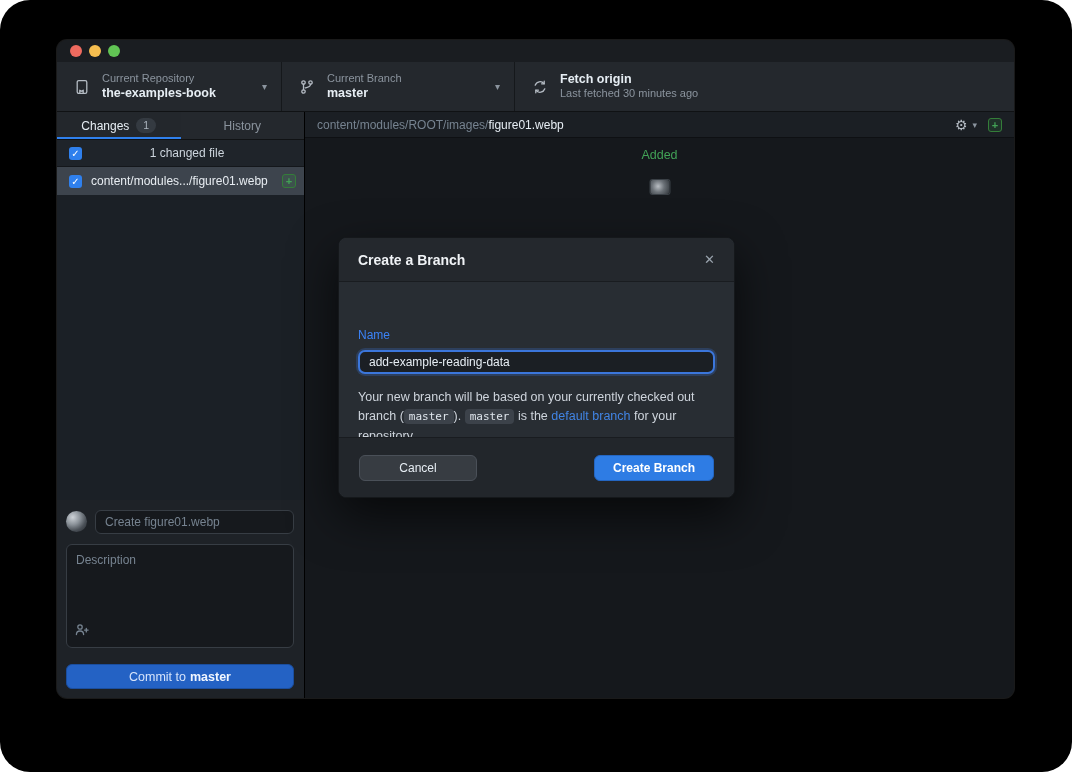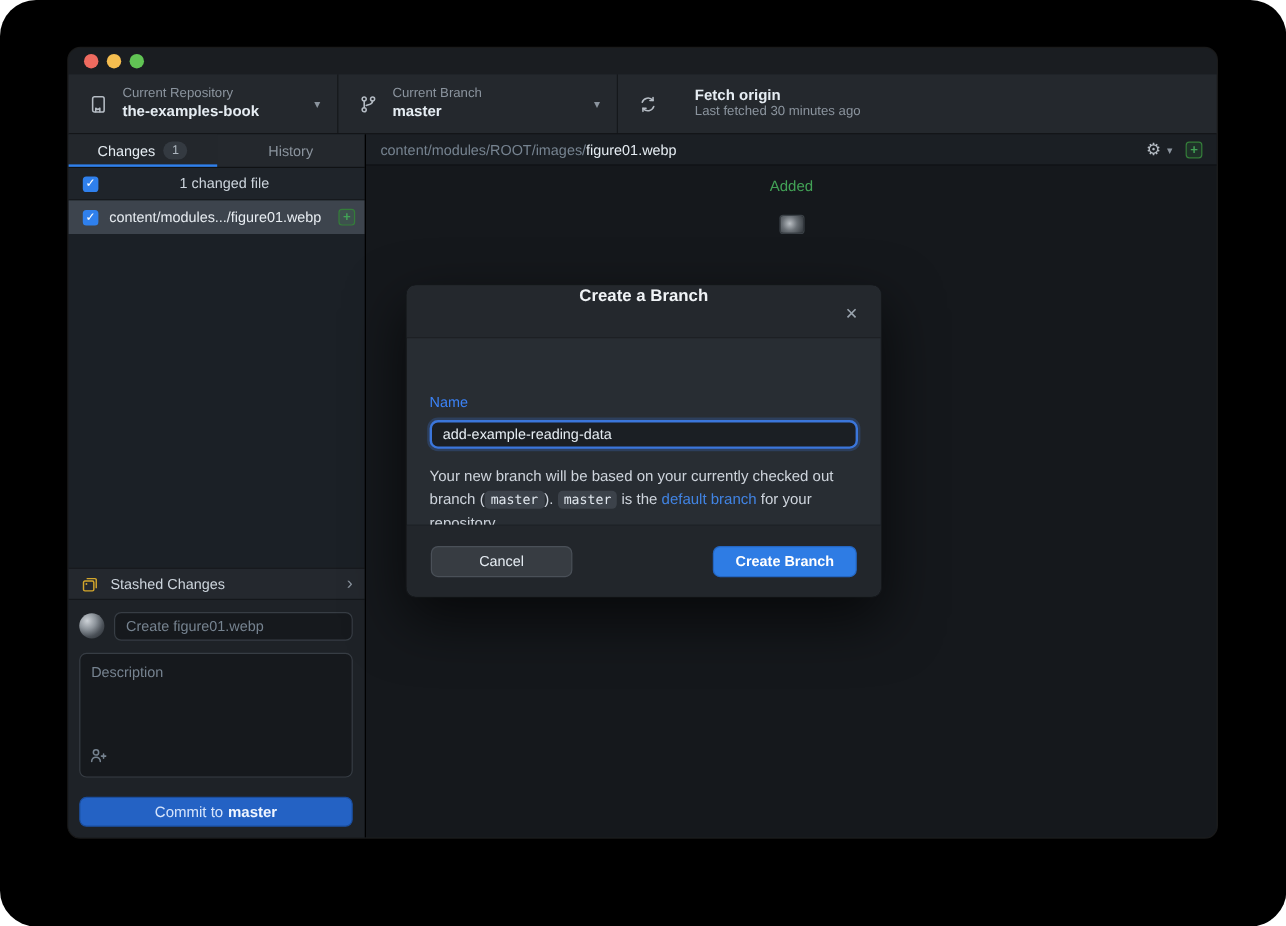--- a/index.html
+++ b/index.html
@@ -16,21 +16,21 @@
   .dot { position:absolute; top:5px; width:12px; height:12px; border-radius:50%; }
   .dot.red { left:13px; background:#ee6a5f; }
   .dot.yellow { left:32px; background:#f5bd4f; }
   .dot.green { left:51px; background:#61c454; }
 
   
   .toolbar { position:absolute; left:0; top:22px; right:0; height:50px; background:#24282d; border-bottom:1px solid #101214; display:flex; }
   .tb-sec { display:flex; align-items:center; padding:0 14px 0 17px; border-right:1px solid #15181b; }
   .tb-sec.repo { width:225px; }
   .tb-sec.branch { width:233px; }
-  .tb-sec.fetch { flex:1; border-right:none;gap:19px; }
+  .tb-sec.fetch { flex:1; border-right:none; }
   .tb-icon { width:16px; height:16px; margin-right:12px; color:#b5bcc4; flex:none; }
   .tb-text { line-height:1.25; min-width:0; }
   .tb-label { font-size:11px; color:#8b949e; }
   .tb-value { font-size:12.5px; color:#e6edf3; font-weight:bold; }
   .caret { margin-left:auto; font-size:10px; color:#8b949e; padding-left:8px; }
 
   
   .sidebar { position:absolute; left:0; top:72px; width:247px; bottom:0; background:#1b2026; }
   .tabs { position:absolute; left:0; top:0; width:247px; height:28px; display:flex; background:#24282d; border-bottom:1px solid #101214; }
   .tab { flex:1; display:flex; align-items:center; justify-content:center; font-size:12px; color:#8b949e; position:relative; gap:7px; }
@@ -66,21 +66,21 @@
   .mh-right { margin-left:auto; display:flex; align-items:center; gap:5px; }
   .gear { color:#b5bcc4; font-size:14px; font-family:"DejaVu Sans",sans-serif; line-height:1; }
   .mh-caret { color:#8b949e; font-size:9px; }
   .mh-add { margin-left:6px; }
   .added-label { position:absolute; left:0; right:0; top:36px; text-align:center; font-size:12.5px; color:var(--added,#42a256); }
   .thumb { position:absolute; left:50%; top:68px; transform:translateX(-50%); width:19px; height:14px; border-radius:2px;
     background:radial-gradient(circle at 40% 45%, #b9bec3 0%, #6a7076 45%, #2e3338 100%); box-shadow:0 0 0 1px #3a4046; }
 
   
   .dialog { position:absolute; left:281px; top:197px; width:397px; height:261px; background:#282d33; border-radius:8px; border:1px solid #15181b; box-shadow:0 18px 48px rgba(0,0,0,.65); z-index:10; }
-  .dlg-header { position:absolute; left:0; top:0; right:0; height:44px; background:#24282d; border-bottom:1px solid #191c20; border-radius:8px 8px 0 0; display:flex; align-items:center; padding:0 19px;flex-direction:column; }
+  .dlg-header { position:absolute; left:0; top:0; right:0; height:44px; background:#24282d; border-bottom:1px solid #191c20; border-radius:8px 8px 0 0; display:flex; align-items:center; padding:0 19px; }
   .dlg-title { font-size:14px; font-weight:bold; color:#f0f3f6; }
   .dlg-close { margin-left:auto; color:#9aa4ae; font-size:13px; cursor:pointer; }
   .dlg-body { position:absolute; left:0; top:44px; right:0; height:157px; padding:20px 19px 0; }
   .dlg-label { font-size:12px; color:#3b82f6; margin-bottom:8px;margin-top:26px; }
   .name-input { width:100%; height:24px; background:#1b1f24; border:2px solid #3b76db; border-radius:7px; box-shadow:0 0 0 2px rgba(59,118,219,.25); color:#e6edf3; font-size:12px; padding:0 9px; font-family:"Liberation Sans",sans-serif; outline:none; }
   .dlg-text { margin-top:14px; font-size:12.5px; color:#ced4dc; line-height:1.55; }
   .code-pill { font-family:"DejaVu Sans Mono",monospace; font-size:11px; background:#3c424a; color:#dfe5ec; border-radius:4px; padding:1px 5px; }
   .dlg-link { color:var(--link,#4184e4); cursor:pointer; }
   .dlg-footer { position:absolute; left:0; bottom:0; right:0; height:60px; background:#22262b; border-top:1px solid #191c20; border-radius:0 0 8px 8px; display:flex; align-items:center; justify-content:space-between; gap:8px; padding:0 20px; }
   .btn { height:26px; border-radius:6px; font-size:12px; display:flex; align-items:center; justify-content:center; cursor:pointer; font-family:"Liberation Sans",sans-serif; }
@@ -153,29 +153,20 @@
       <div class="row-summary">
         <div class="checkbox">✓</div>
         <div class="txt">1 changed file</div>
       </div>
       <div class="row-file">
         <div class="checkbox">✓</div>
         <div class="fname">content/modules.../figure01.webp</div>
         <div class="diff-add">+</div>
       </div>
 
-      <div class="stash-row">
-        <svg width="16" height="16" viewBox="0 0 16 16" fill="none" stroke="var(--stash_yellow,#d4a72c)" stroke-width="1.2" stroke-linejoin="round">
-          <path d="M5.2 3.2h7a1 1 0 0 1 1 1v7"></path>
-          <rect x="2.6" y="5.2" width="8.6" height="8.2" rx="1.2"></rect>
-          <circle cx="5" cy="7.6" r="0.8" fill="var(--stash_yellow,#d4a72c)" stroke="none"></circle>
-        </svg>
-        <div class="label">Stashed Changes</div>
-        <div class="chev">›</div>
-      </div>
 
       <div class="commit-area">
         <div class="avatar"></div>
         <input class="summary-input" placeholder="Create figure01.webp" style="">
         <textarea class="desc-input" placeholder="Description" style=""></textarea>
         <svg class="coauthor" viewBox="0 0 16 16" fill="none" stroke="currentColor" stroke-width="1.3" stroke-linecap="round">
           <circle cx="6" cy="5" r="2.2"></circle>
           <path d="M2.4 12.6c0-2.1 1.6-3.6 3.6-3.6s3.6 1.5 3.6 3.6"></path>
           <path d="M12.3 6.3v3.6M10.5 8.1h3.6"></path>
         </svg>

